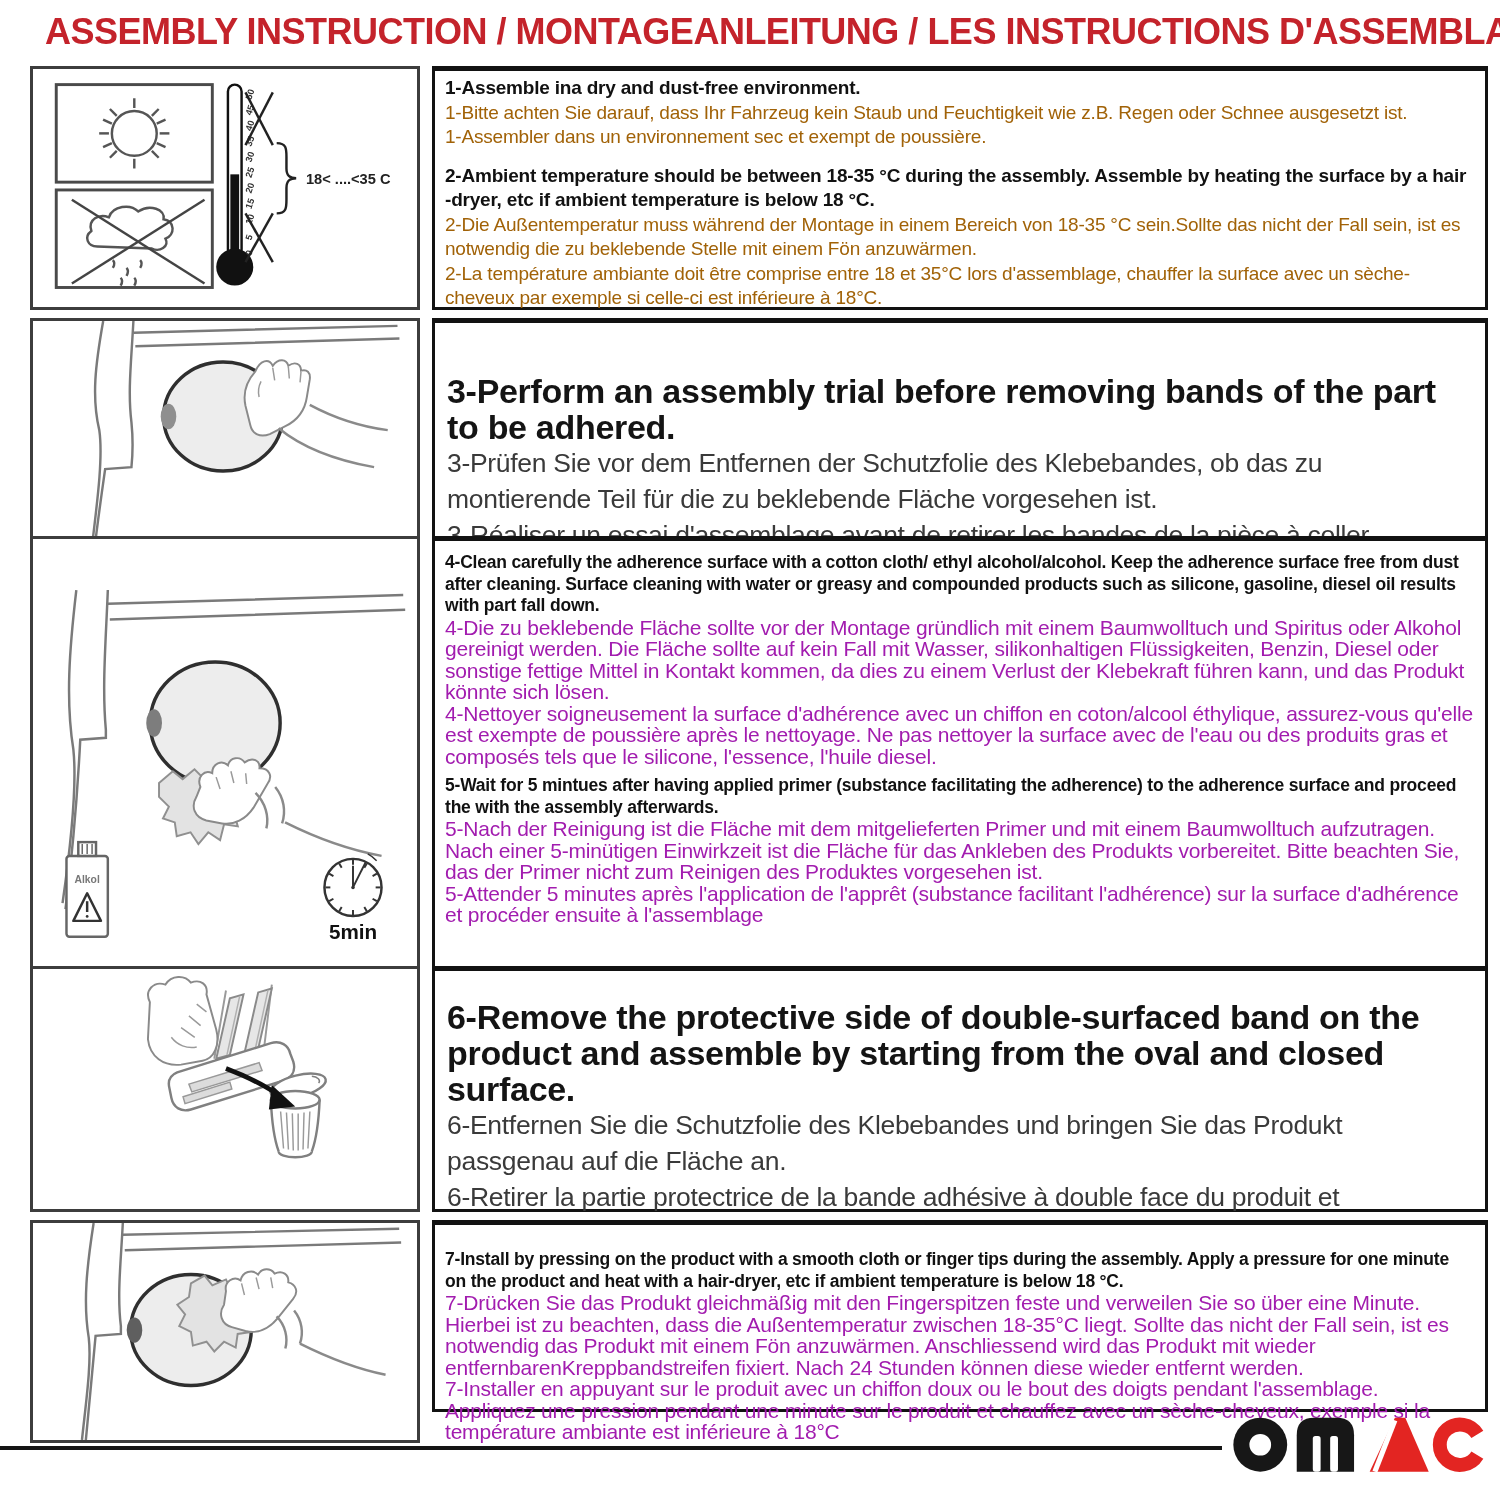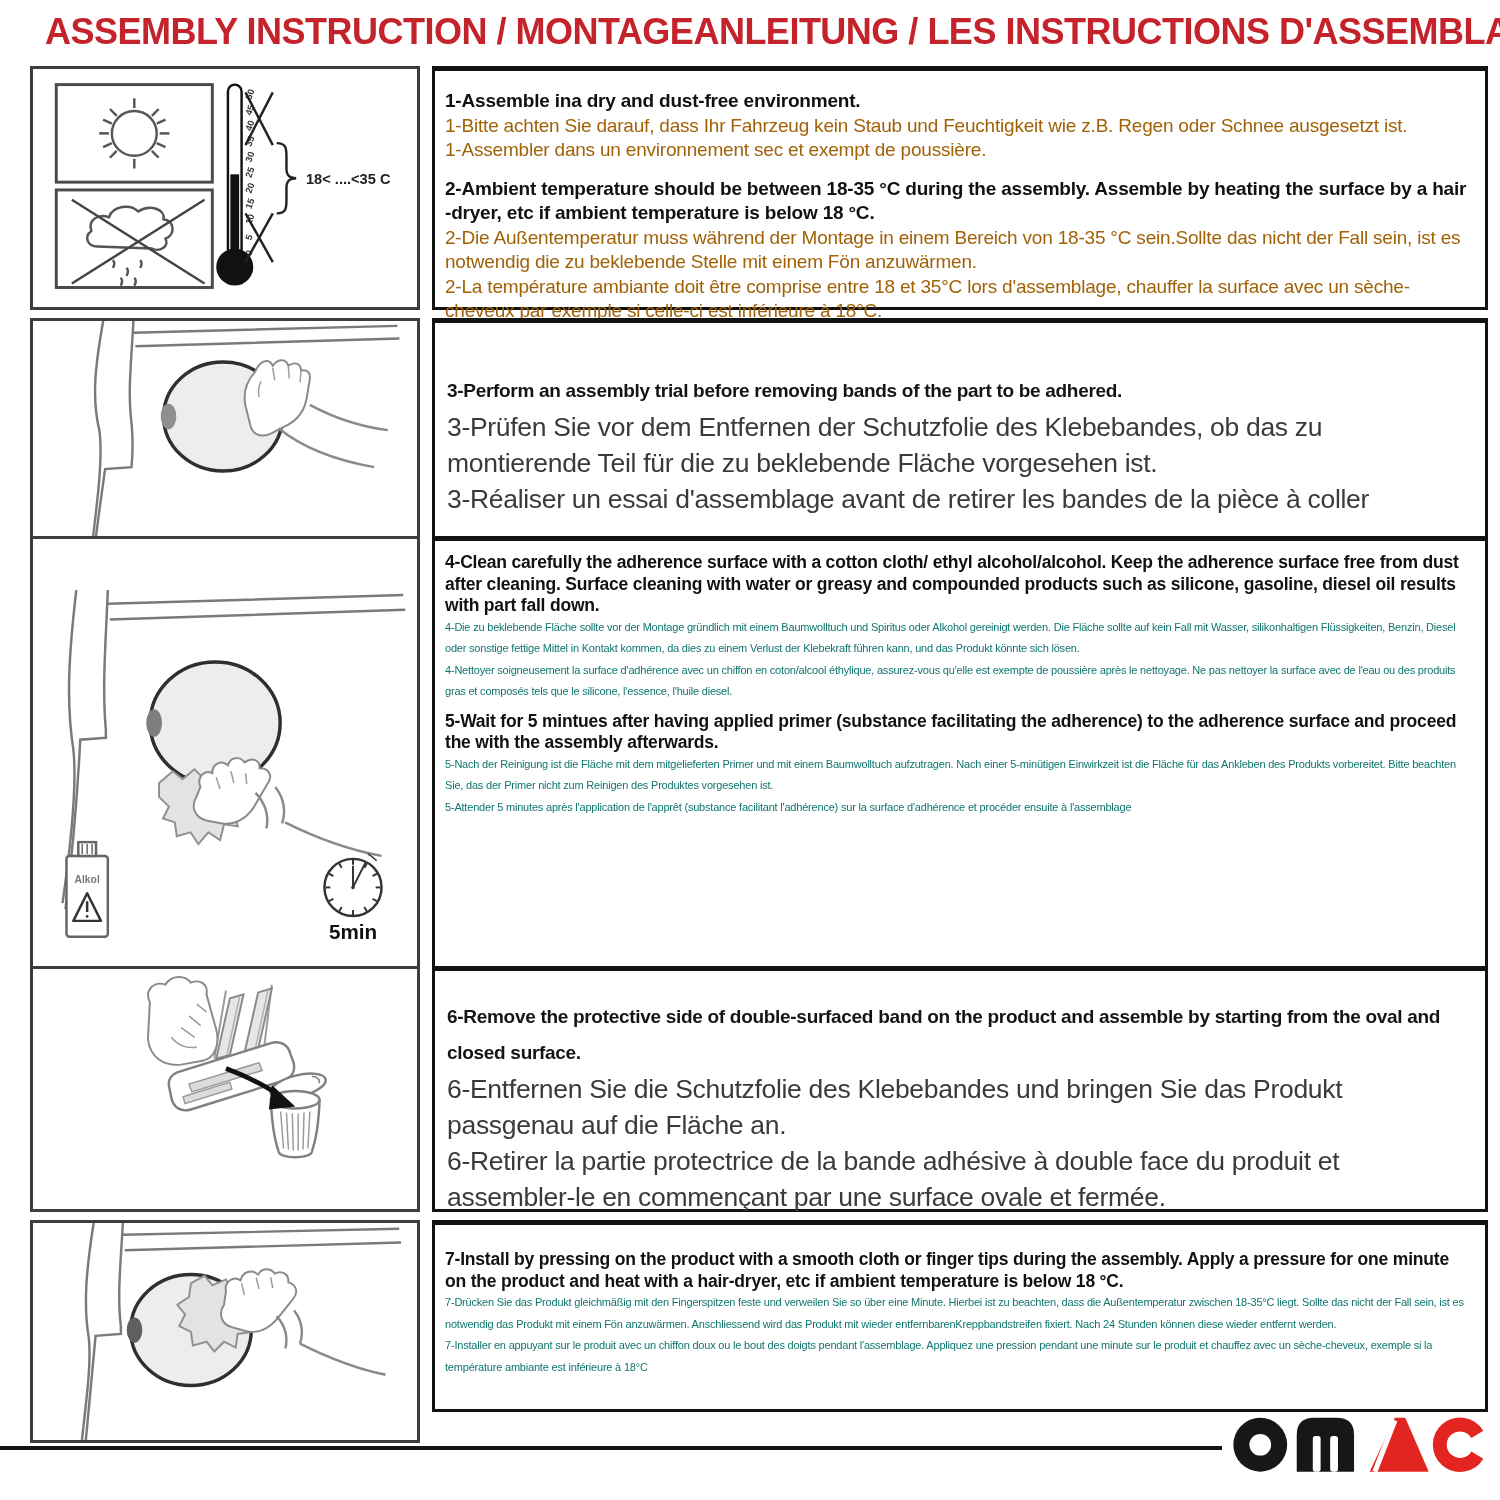--- a/index.html
+++ b/index.html
@@ -7,32 +7,32 @@
   .page{position:absolute;inset:0;}
   .title{position:absolute;left:45px;top:11px;font-size:36px;font-weight:700;color:#c4232b;letter-spacing:-0.5px;white-space:nowrap;}
   .ibox{position:absolute;left:30px;width:390px;border:3px solid #3d3d3d;box-sizing:border-box;background:#fff;}
   .tbox{position:absolute;left:432px;width:1056px;border:3px solid #121212;border-top-width:5px;box-sizing:border-box;background:#fff;}
   .r1{top:66px;height:244px;}
   .r2{top:318px;height:235px;}
   .r3{top:536px;height:500px;}
   .r4{top:966px;height:246px;}
   .r5i{top:1220px;height:223px;}
   .r5t{top:1220px;height:192px;}
-  .t1{padding:18px 12px 0 10px;}
+  .t1{padding:5px 12px 0 10px;}
   .t2{padding:50px 16px 0 12px;}
   .t3{padding:11px 12px 0 10px;}
   .t4{padding:28px 16px 0 12px;}
   .t5{padding:24px 12px 0 10px;}
   p{margin:0;}
   .md {font-size:19px;line-height:24.5px;letter-spacing:-0.2px;color:#a16207;}
   .mdb{font-size:19px;line-height:24.5px;letter-spacing:-0.2px;color:#111;font-weight:700;}
-  .sm {font-size:11px;line-height:21.5px;letter-spacing:-0.2px;color:#0f766e;}
+  .sm {font-size:21px;line-height:21.5px;letter-spacing:-0.2px;color:#a21caf;}
   .smb{font-size:17.5px;line-height:21.5px;letter-spacing:-0.2px;color:#111;font-weight:700;}
   .lg {font-size:26.5px;line-height:36px;letter-spacing:-0.3px;color:#3a3a3a;}
-  .lgb{font-size:19px;line-height:36px;letter-spacing:-0.3px;color:#141414;font-weight:700;}
+  .lgb{font-size:34px;line-height:36px;letter-spacing:-0.3px;color:#141414;font-weight:700;}
   .gap14{margin-top:14px;}
   .gap20{margin-top:8px;}
   .ibox svg{display:block;width:100%;height:100%;}
   .footer-line{position:absolute;left:0;top:1446px;width:1222px;height:4px;background:#151515;}
   .logo{position:absolute;left:1230px;top:1410px;width:262px;height:66px;}
   .logo svg{display:block;width:100%;height:100%;}
   text{font-family:"Liberation Sans",sans-serif;}
 </style>
 </head>
 <body>

